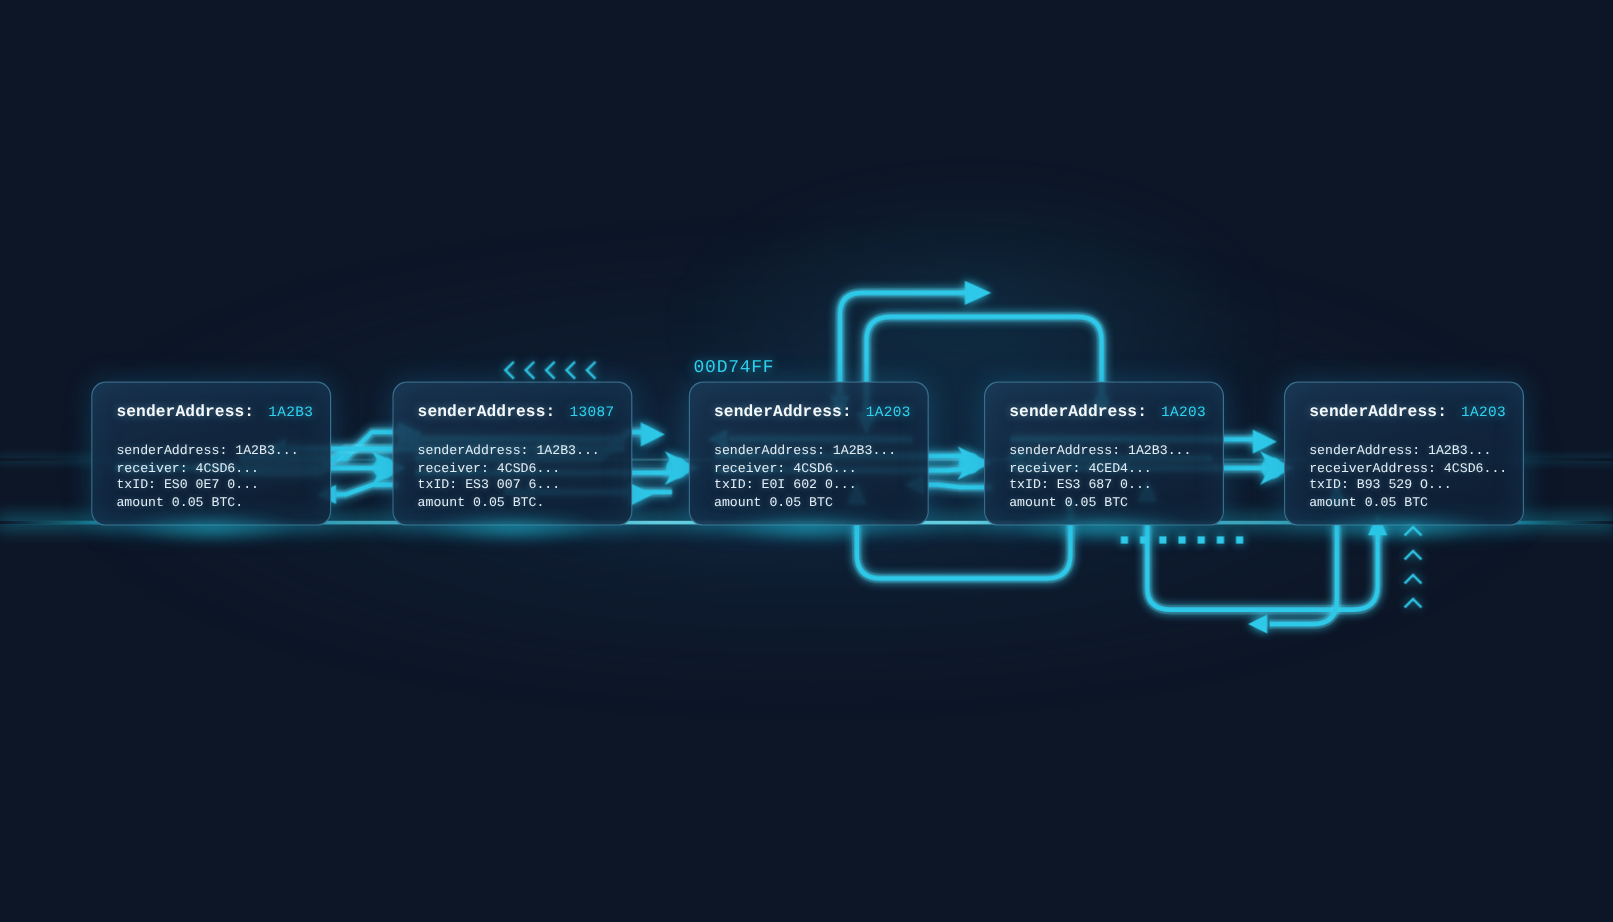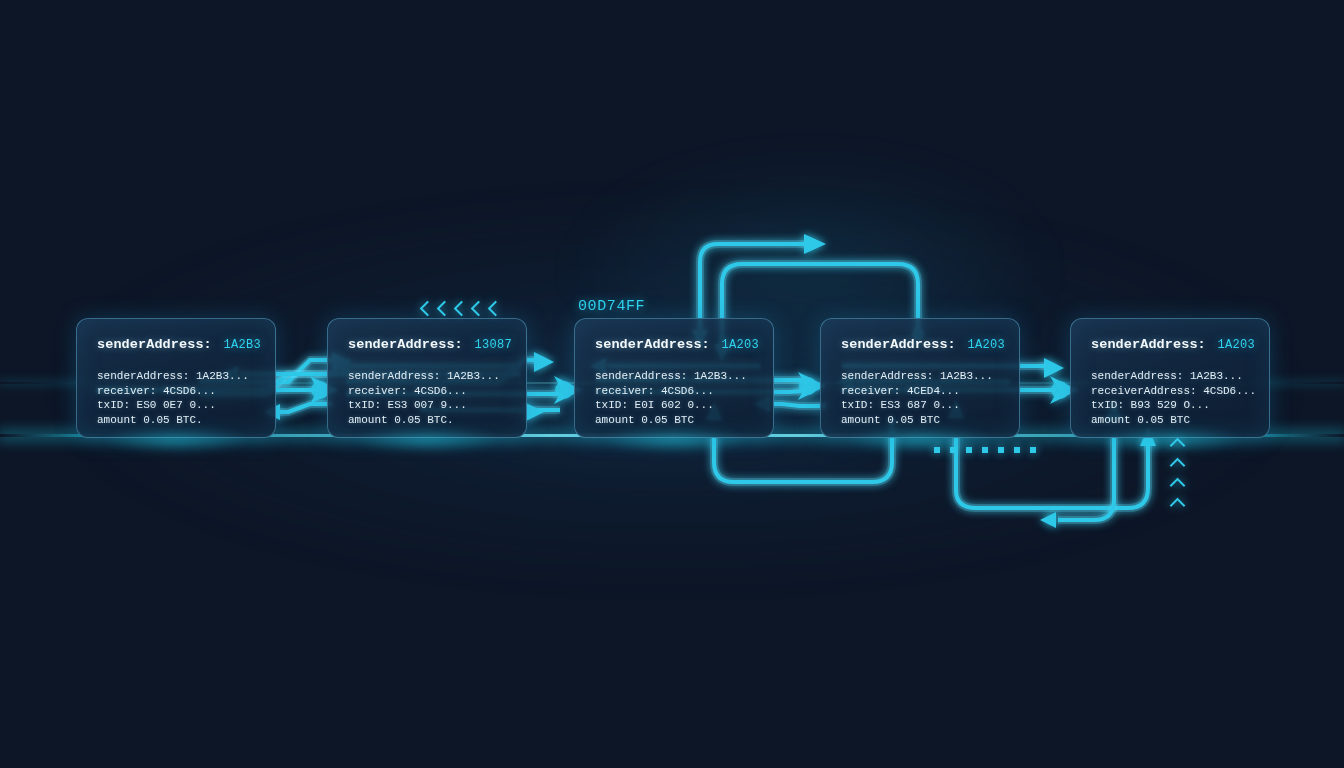--- a/index.html
+++ b/index.html
@@ -231,21 +231,21 @@
   </div>
 
   <div class="node" style="left:327px;top:318px;">
     <div class="row-title">
       <span class="ttl">senderAddress:</span>
       <span class="tid">13087</span>
     </div>
     <div class="body">
       <div class="ln">senderAddress: 1A2B3...</div>
       <div class="ln">receiver: 4CSD6...</div>
-      <div class="ln">txID: ES3 007 9...</div>
+      <div class="ln">txID: ES3 007 6...</div>
       <div class="ln">amount 0.05 BTC.</div>
     </div>
   </div>
 
   <div class="node" style="left:574px;top:318px;">
     <div class="row-title">
       <span class="ttl">senderAddress:</span>
       <span class="tid">1A203</span>
     </div>
     <div class="body">

